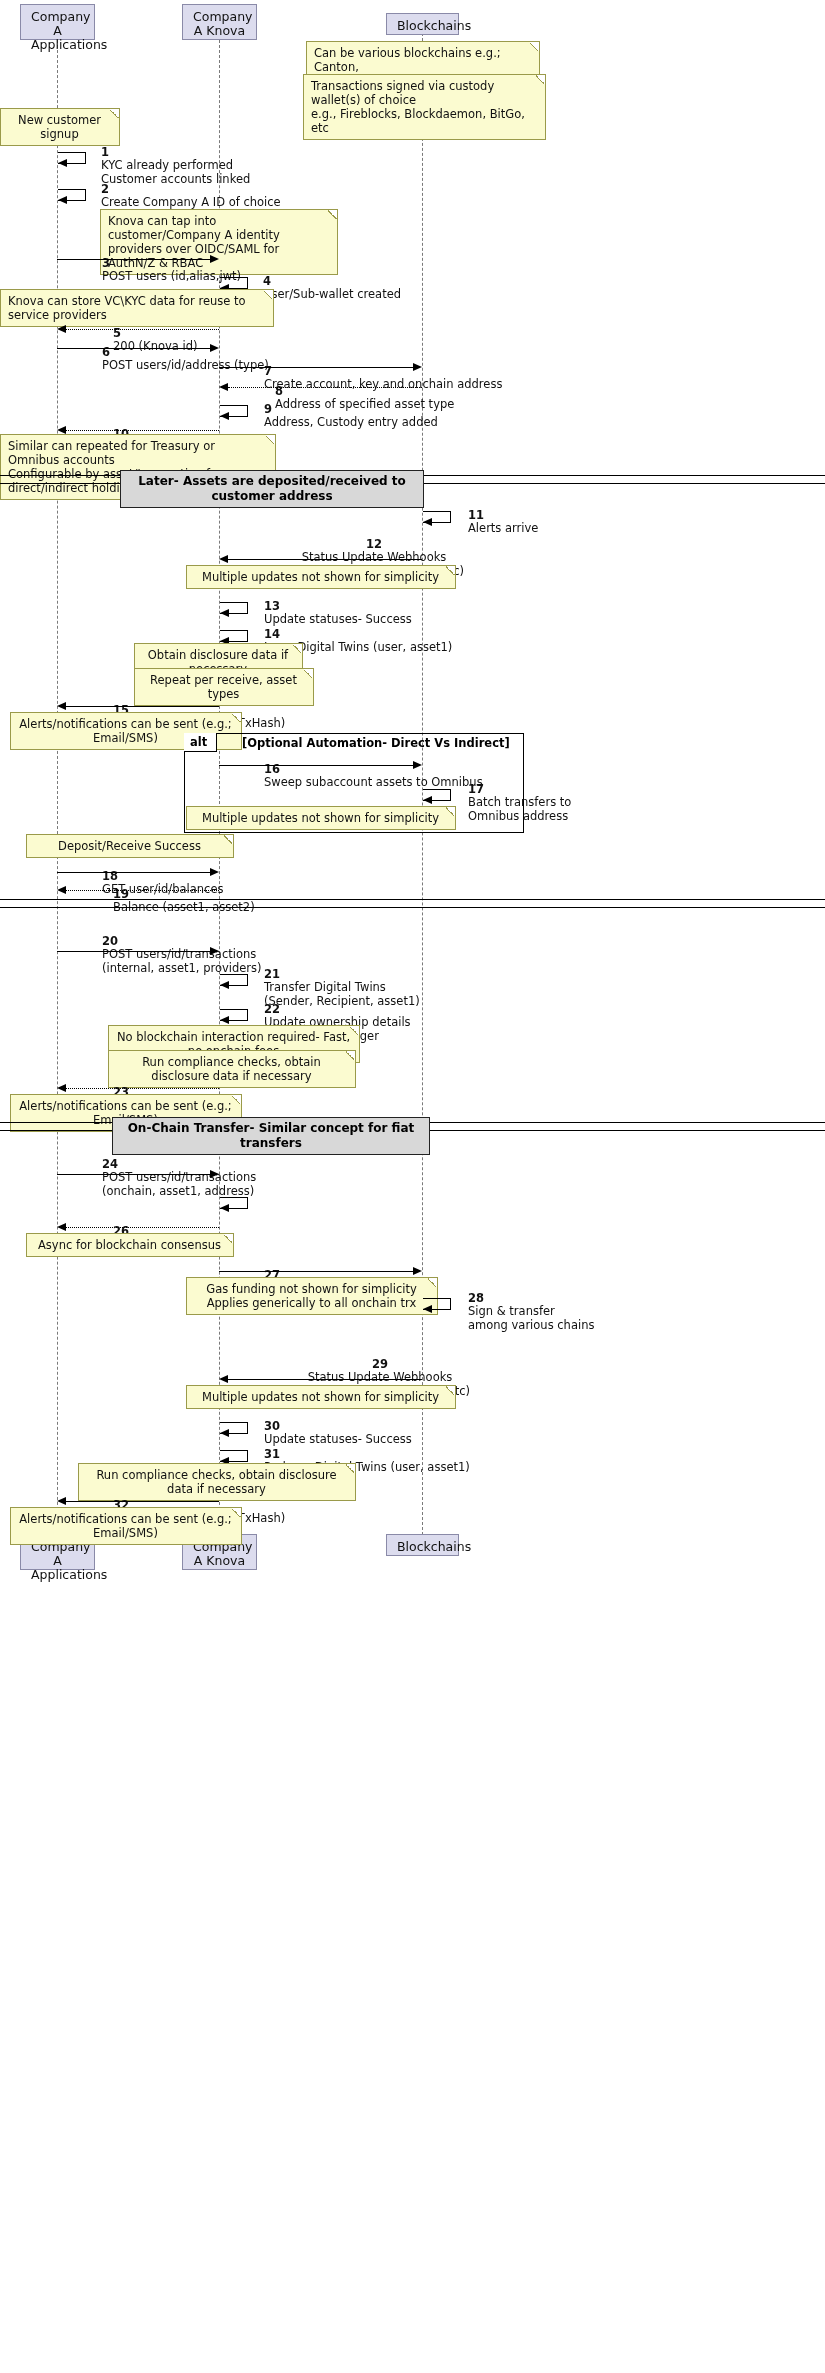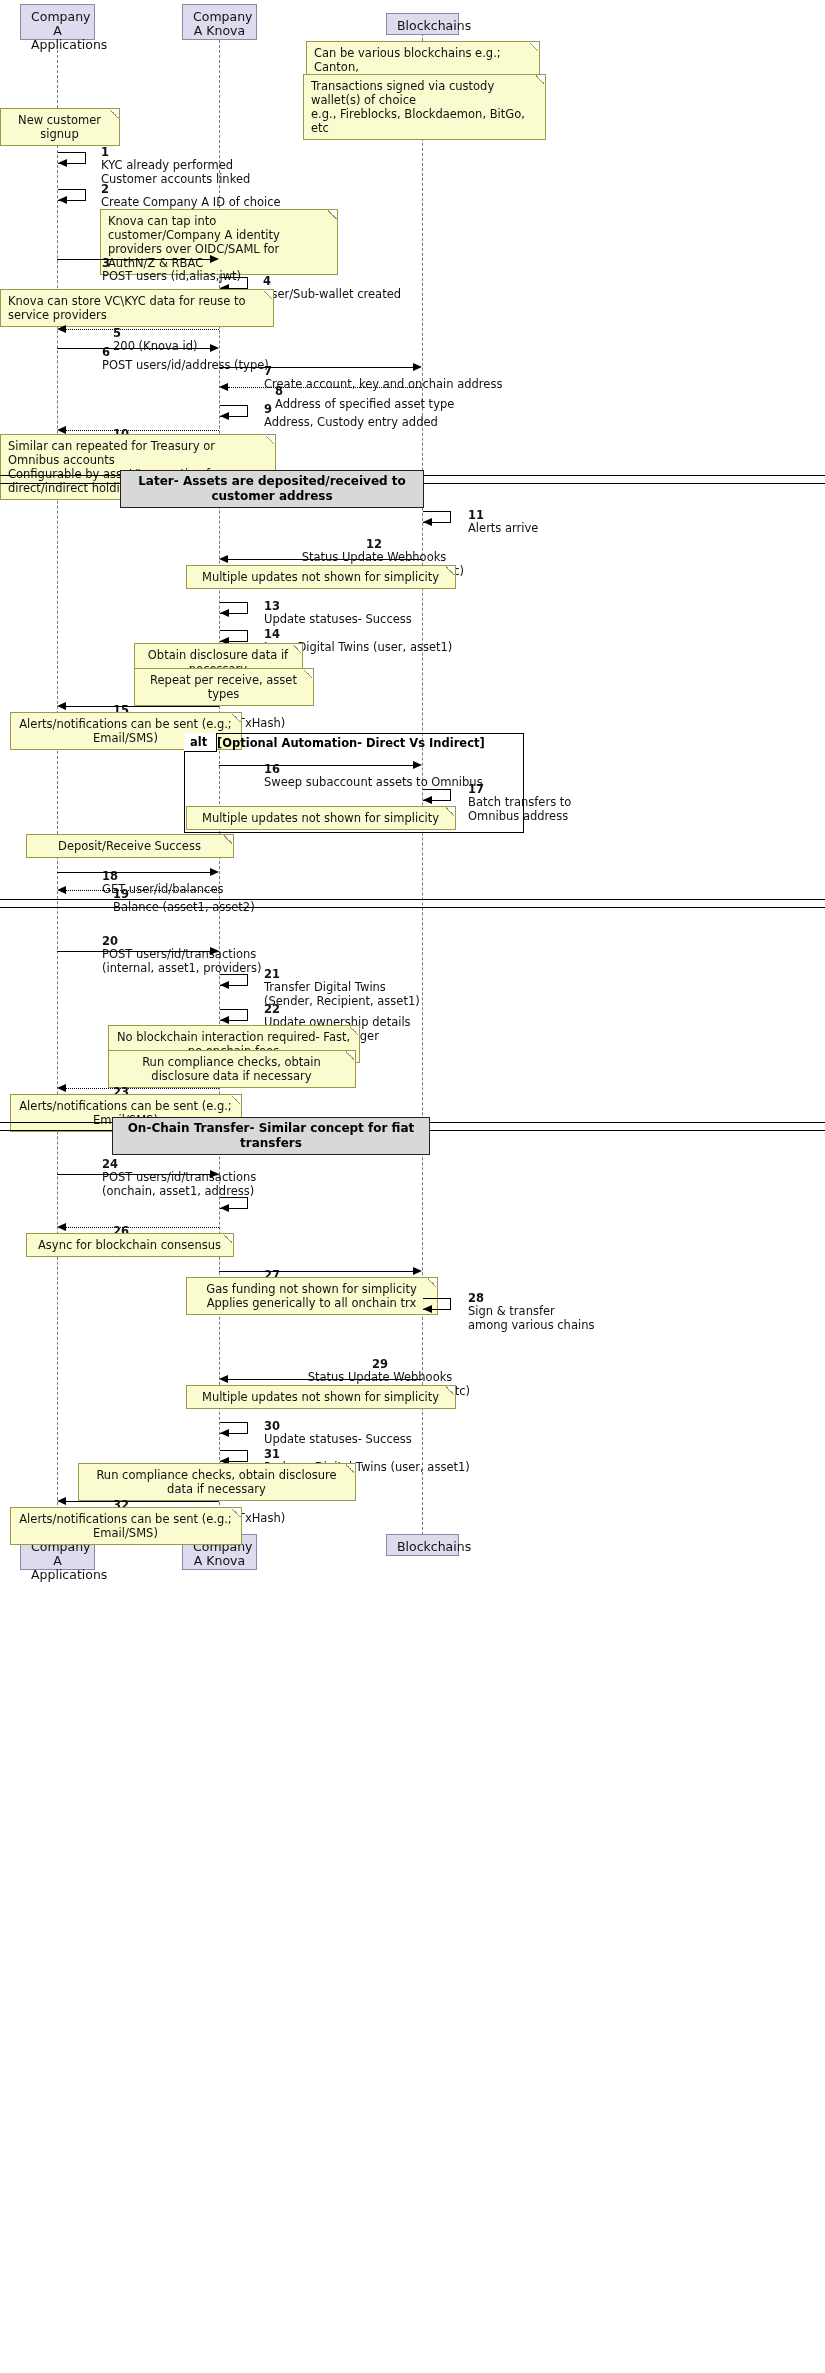--- a/index.html
+++ b/index.html
@@ -197,21 +197,21 @@
     <span class="msg-num">15 </span>
     <span>Webhook(200, Trx id, TxHash)</span>
   </div>
   <div class="arrow-line" style="left:66px; top:706px; width:153px;"></div>
   <div class="arrow-head left" style="left:57px; top:702px;"></div>
 
   <div class="note center" style="left:10px; top:712px; width:232px;">Alerts/notifications can be sent (e.g.; Email/SMS)</div>
 
   <div class="alt-frame" style="left:184px; top:733px; width:340px; height:100px;"></div>
   <div class="alt-tag" style="left:184px; top:733px;">alt</div>
-  <div class="alt-cond" style="left:217px; top:736px;text-align:center;">[Optional Automation- Direct Vs Indirect]</div>
+  <div class="alt-cond" style="left:242px; top:736px;text-align:center;">[Optional Automation- Direct Vs Indirect]</div>
 
   <div class="msg-label" style="left:220px; top:749px;">
     <span class="msg-num">16 </span>
     <span>Sweep subaccount assets to Omnibus</span>
   </div>
   <div class="arrow-line" style="left:219px; top:765px; width:194px;"></div>
   <div class="arrow-head right" style="left:413px; top:761px;"></div>
 
   <div class="msg-label" style="left:424px; top:769px;">
     <span class="msg-num">17 </span>

